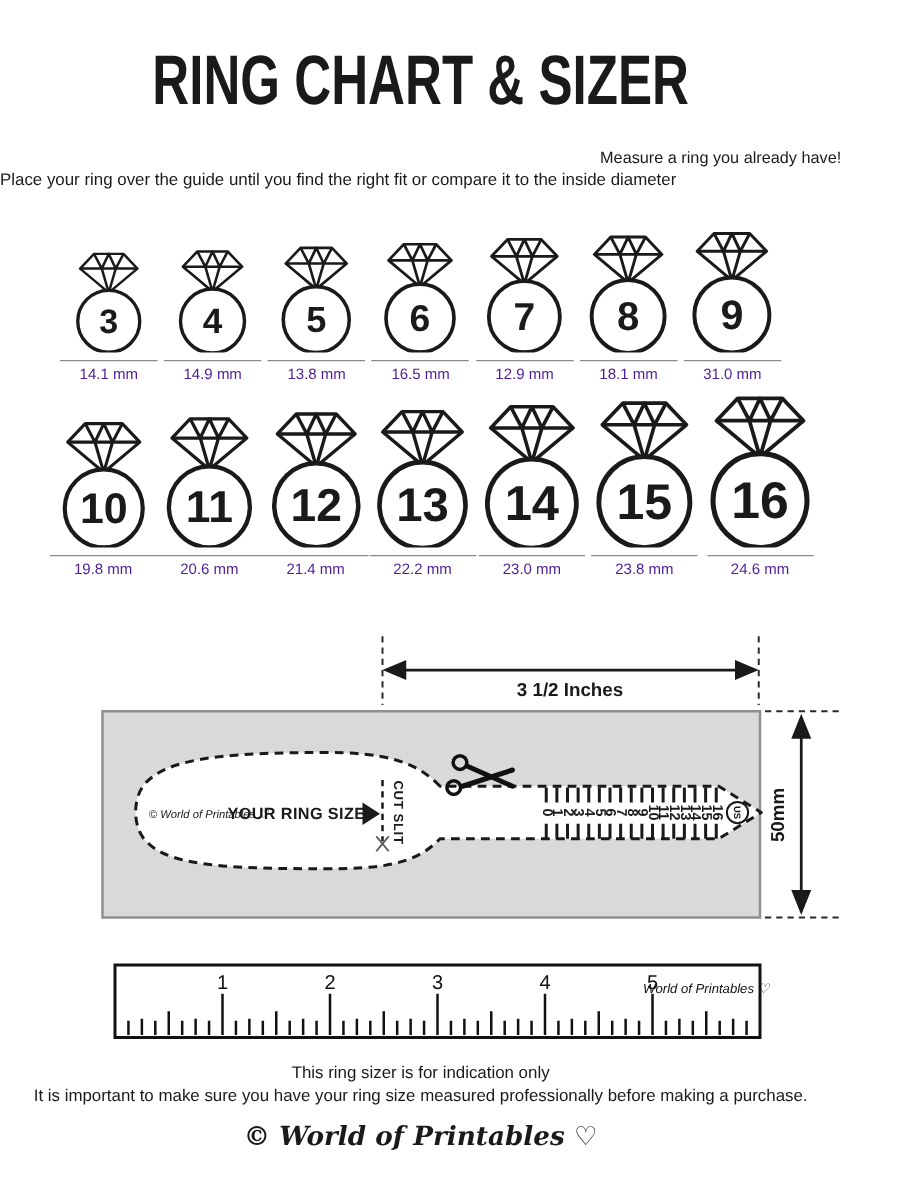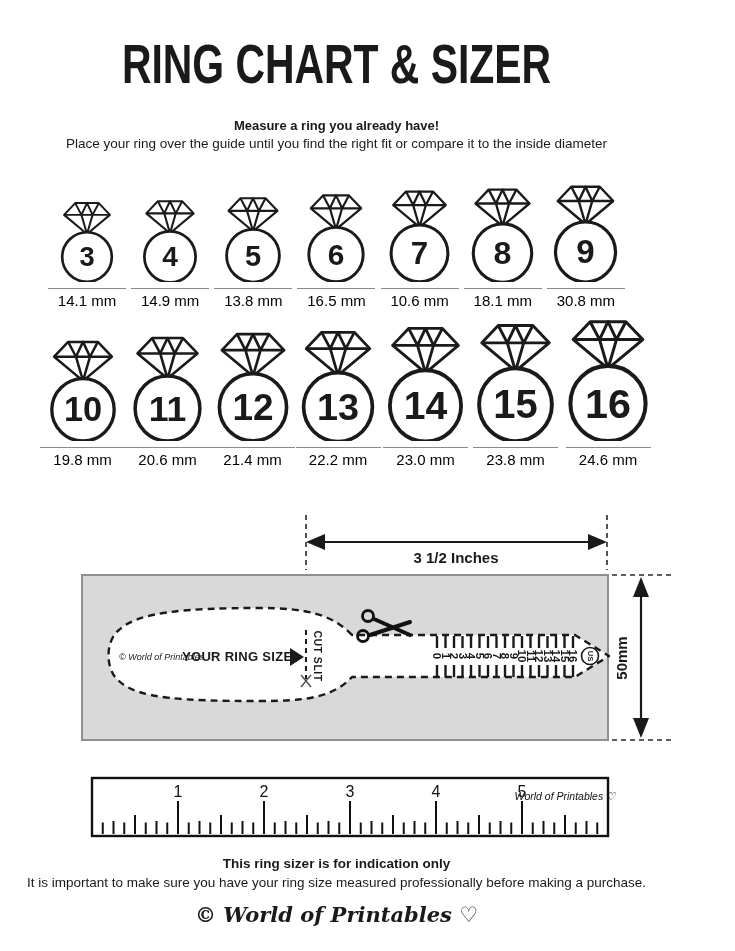--- a/index.html
+++ b/index.html
@@ -1,34 +1,34 @@
 <!DOCTYPE html>
 <html><head>
 <meta charset="utf-8">
 <style>
   html,body{margin:0;padding:0;background:#fff;}
   .sheet{position:relative;width:673px;height:951px;background:#ffffff;overflow:hidden;
          font-family:"Liberation Sans", sans-serif;color:#1a1a1a;margin-top:12px;}
   
   .title{margin:24px 0 0;text-align:center;font-size:56px;font-weight:bold;line-height:1;
          transform:scaleX(.73);transform-origin:center;letter-spacing:0;white-space:nowrap;}
-  .intro-heading{margin-top:26px;text-align:center;font-size:13px;font-weight:bold;}
-  .intro-text{margin-top:3px;text-align:center;font-size:13.5px;}
+  .intro-heading{margin-top:26px;text-align:right;font-size:13px;font-weight:normal;}
+  .intro-text{margin-top:3px;text-align:left;font-size:13.5px;}
   
   .ring-row{display:flex;justify-content:space-between;align-items:flex-end;}
   .row-0{margin-top:32px;padding:0 48px;}
   .row-1{margin-top:8px;padding:0 40px;}
   .ring-item{display:flex;flex-direction:column;align-items:center;}
   .ring-icon{display:block;}
   .gem{fill:none;stroke:#1a1a1a;stroke-width:3.2;stroke-linejoin:round;}
   .band{fill:#ffffff;stroke:#1a1a1a;stroke-width:4.3;}
   .ring-num{font-weight:bold;font-size:44px;fill:#1a1a1a;}
   .ring-line{border-top:1px solid #8a8a8a;margin-top:6px;}
   .row-0 .ring-line{width:78px;} .row-1 .ring-line{width:85px;}
-  .ring-mm{margin-top:3px;font-size:15px;color:#000000;}
+  .ring-mm{margin-top:3px;font-size:12px;color:#4c1d95;}
   .row-0 .ring-item:nth-child(1) .ring-icon{width:62px;}
   .row-0 .ring-item:nth-child(2) .ring-icon{width:64px;}
   .row-0 .ring-item:nth-child(3) .ring-icon{width:66px;}
   .row-0 .ring-item:nth-child(4) .ring-icon{width:68px;}
   .row-0 .ring-item:nth-child(5) .ring-icon{width:71px;}
   .row-0 .ring-item:nth-child(6) .ring-icon{width:73px;}
   .row-0 .ring-item:nth-child(7) .ring-icon{width:75px;}
   .row-1 .ring-item:nth-child(1) .ring-icon{width:78px;}
   .row-1 .ring-item:nth-child(2) .ring-icon{width:81px;}
   .row-1 .ring-item:nth-child(3) .ring-icon{width:84px;}
@@ -60,21 +60,21 @@
   .important{margin-top:10px;text-align:center;font-size:13.5px;}
   .important b{font-weight:bold;}
   
   .ruler-svg{display:block;margin-top:24px;}
   .ruler-svg line{stroke:#111;stroke-width:2;}
   .ruler-frame{fill:#fff;stroke:#111;stroke-width:2.4;}
   .ruler-svg text{fill:#111;font-family:"Liberation Sans",sans-serif;}
   .ruler-num{font-size:16px;}
   .script-small{font:italic 10.5px "DejaVu Serif","DejaVu Sans",serif;}
   
-  .footer-heading{margin-top:16px;text-align:center;font-size:13.5px;font-weight:bold;}
+  .footer-heading{margin-top:16px;text-align:center;font-size:13.5px;font-weight:normal;}
   .footer-text{margin-top:4px;text-align:center;font-size:13.5px;}
   .footer-logo{margin-top:12px;text-align:center;font:italic bold 21px "DejaVu Serif","DejaVu Sans",serif;}
 </style>
 </head>
 <body>
 
 <div class="sheet">
 
   <h1 class="title">RING CHART &amp; SIZER</h1>
   <div class="intro-heading">Measure a ring you already have!</div>
@@ -122,41 +122,41 @@
       <div class="ring-mm">16.5 mm</div>
     </div>
     <div class="ring-item">
       <svg class="ring-icon" viewBox="0 0 100 132">
         <path class="gem" d="M31 5 L69 5 L87 24 L50 55 L13 24 Z"></path>
         <path class="gem" d="M13 24 H87 M31 5 L41 24 L50 5 L59 24 L69 5 M41 24 L50 55 M59 24 L50 55"></path>
         <circle class="band" cx="50" cy="92" r="40"></circle>
         <text class="ring-num" x="50" y="107" text-anchor="middle">7</text>
       </svg>
       <div class="ring-line"></div>
-      <div class="ring-mm">10.6 mm</div>
+      <div class="ring-mm">12.9 mm</div>
     </div>
     <div class="ring-item">
       <svg class="ring-icon" viewBox="0 0 100 132">
         <path class="gem" d="M31 5 L69 5 L87 24 L50 55 L13 24 Z"></path>
         <path class="gem" d="M13 24 H87 M31 5 L41 24 L50 5 L59 24 L69 5 M41 24 L50 55 M59 24 L50 55"></path>
         <circle class="band" cx="50" cy="92" r="40"></circle>
         <text class="ring-num" x="50" y="107" text-anchor="middle">8</text>
       </svg>
       <div class="ring-line"></div>
       <div class="ring-mm">18.1 mm</div>
     </div>
     <div class="ring-item">
       <svg class="ring-icon" viewBox="0 0 100 132">
         <path class="gem" d="M31 5 L69 5 L87 24 L50 55 L13 24 Z"></path>
         <path class="gem" d="M13 24 H87 M31 5 L41 24 L50 5 L59 24 L69 5 M41 24 L50 55 M59 24 L50 55"></path>
         <circle class="band" cx="50" cy="92" r="40"></circle>
         <text class="ring-num" x="50" y="107" text-anchor="middle">9</text>
       </svg>
       <div class="ring-line"></div>
-      <div class="ring-mm">30.8 mm</div>
+      <div class="ring-mm">31.0 mm</div>
     </div>
   </div>
 
   <div class="ring-row row-1">
     <div class="ring-item">
       <svg class="ring-icon" viewBox="0 0 100 132">
         <path class="gem" d="M31 5 L69 5 L87 24 L50 55 L13 24 Z"></path>
         <path class="gem" d="M13 24 H87 M31 5 L41 24 L50 5 L59 24 L69 5 M41 24 L50 55 M59 24 L50 55"></path>
         <circle class="band" cx="50" cy="92" r="40"></circle>
         <text class="ring-num" x="50" y="107" text-anchor="middle">10</text>

